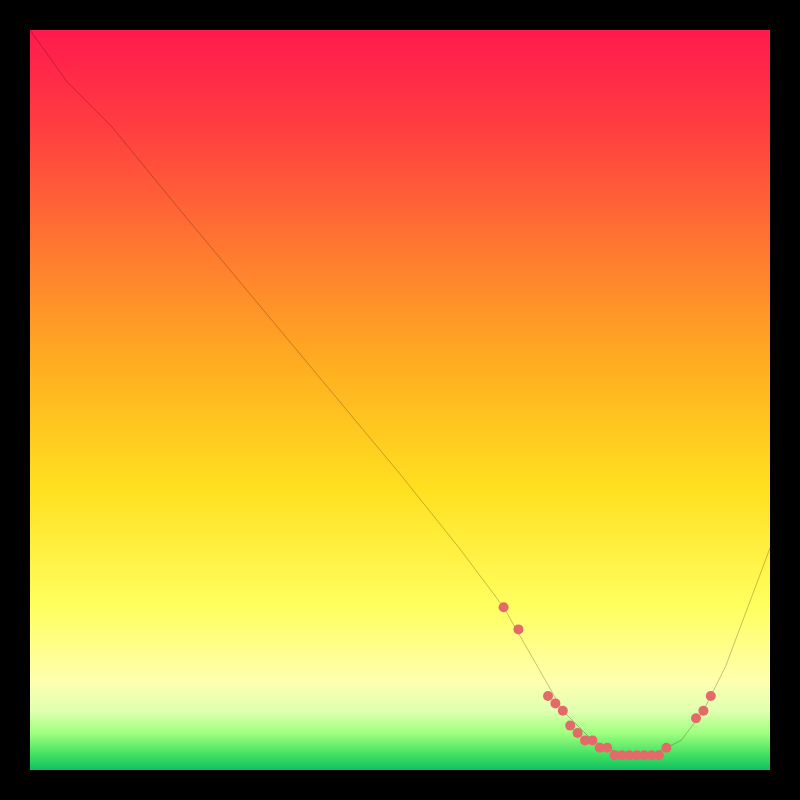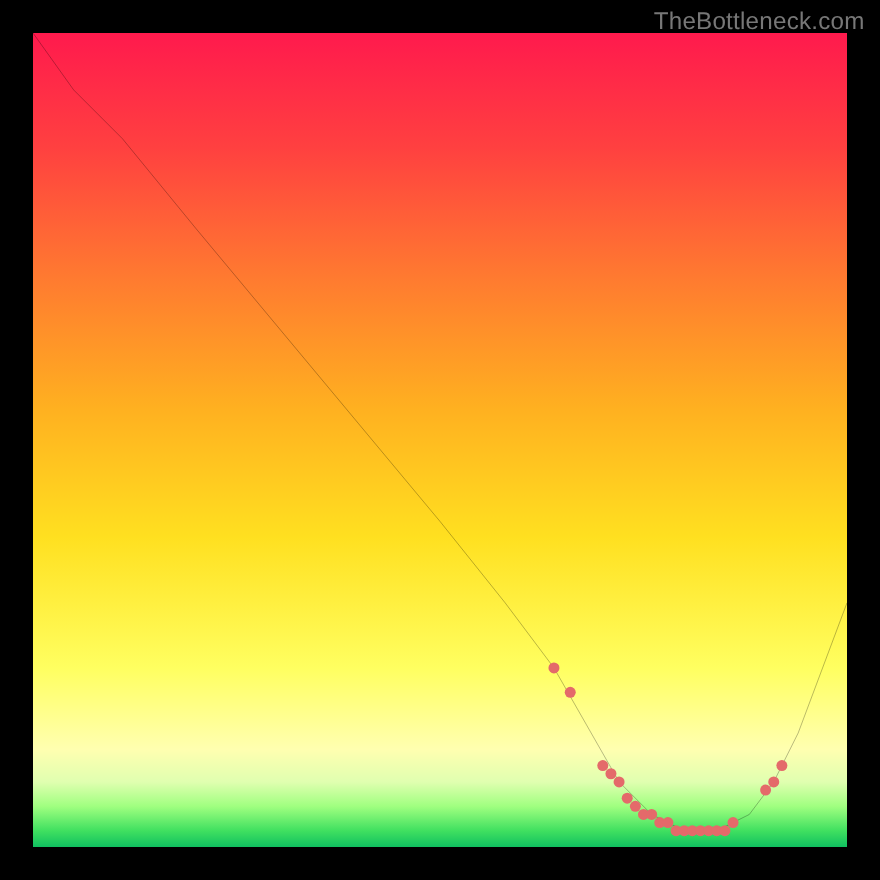--- a/index.html
+++ b/index.html
@@ -56,21 +56,20 @@
     top: 0;
     left: 0;
     width: 740px;
     height: 740px;
   }
 </style>
 </head>
 <body>
 
 <div class="outer">
-  <div class="watermark">TheBottleneck.com</div>
   <div class="plot">
     <svg class="curve" viewBox="0 0 100 100" preserveAspectRatio="none">
       <path id="curve-path" fill="none" stroke="#000000" stroke-width="0.25" vector-effect="non-scaling-stroke" d="M0 0 L5 7 L11 13 L20 24 L30 36 L40 48 L50 60 L58 70 L64 78 L68 85 L72 92 L76 96 L80 98 L84 98 L88 96 L91 92 L94 86 L100 70"></path>
       <g id="markers">
           <circle cx="64" cy="78" r="0.6756756756756757" fill="#e46a6a"></circle>
           <circle cx="66" cy="81" r="0.6756756756756757" fill="#e46a6a"></circle>
           <circle cx="70" cy="90" r="0.6756756756756757" fill="#e46a6a"></circle>
           <circle cx="71" cy="91" r="0.6756756756756757" fill="#e46a6a"></circle>
           <circle cx="72" cy="92" r="0.6756756756756757" fill="#e46a6a"></circle>
           <circle cx="73" cy="94" r="0.6756756756756757" fill="#e46a6a"></circle>

